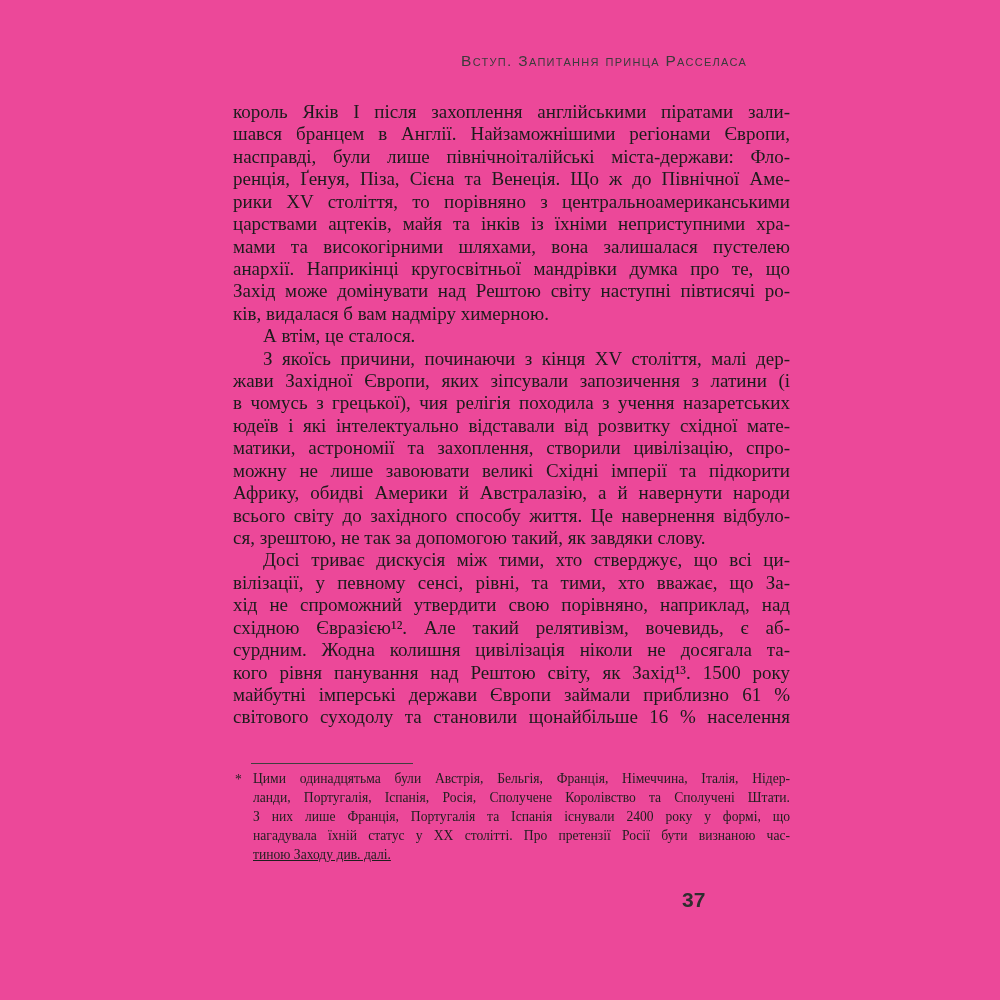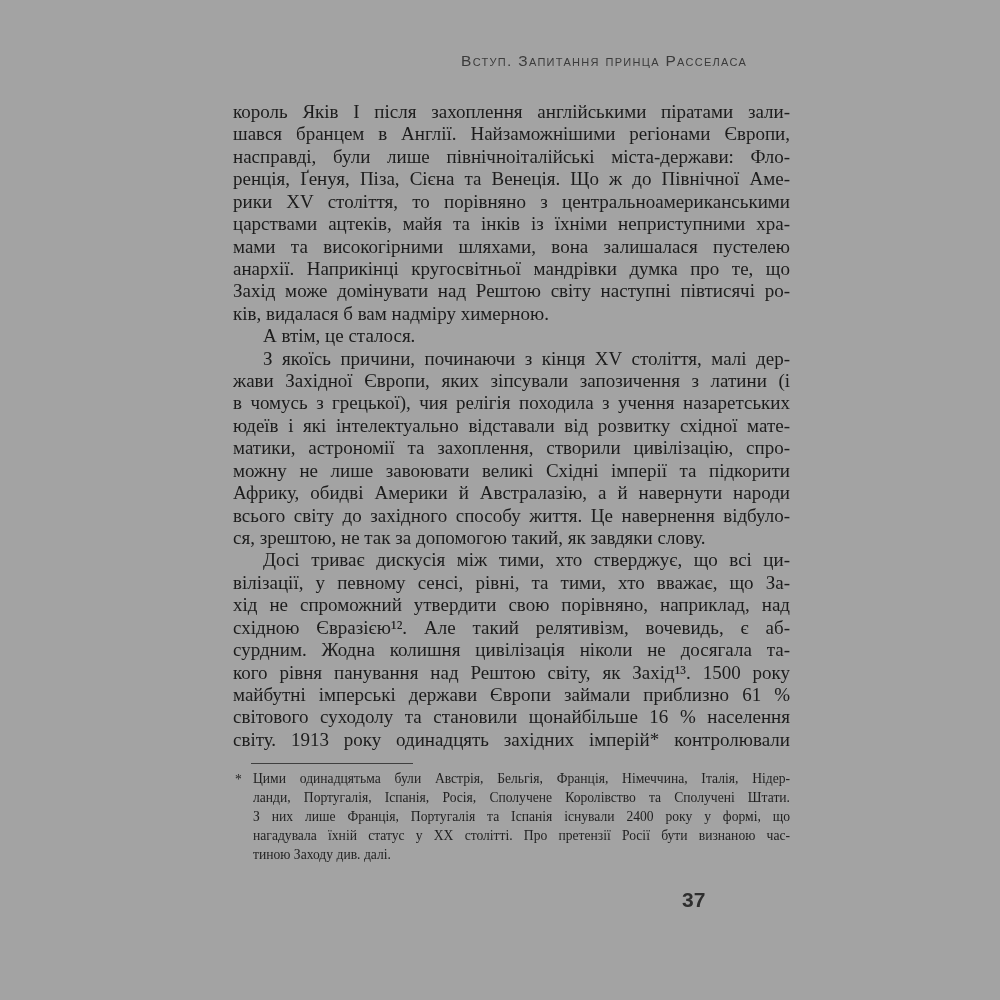--- a/index.html
+++ b/index.html
@@ -5,21 +5,21 @@
   html, body {
     margin: 0;
     padding: 0;
     background: #ffffff;
   }
   .page {
     position: absolute;
     top: 0; left: 0;
     width: 1000px;
     height: 1000px;
-    background: #a3a3a3;
+    background: #ec4899;
     overflow: hidden;
   }
   .running-header {
     position: absolute;
     left: 461px;
     top: 52px;
     font-family: "Liberation Sans", sans-serif;
     font-size: 15.5px;
     font-variant: small-caps;
     letter-spacing: 1.3px;
@@ -63,21 +63,21 @@
   .fmarker {
     position: absolute;
     left: -2px;
     top: 1px;
   }
   .flines { margin-left: 16px; }
   .fline {
     text-align: justify;
     text-align-last: justify;
   }
-  .fline.end { text-align-last: left; }
+  .fline.end { text-align-last: left; text-decoration: underline; }
   .page-number {
     position: absolute;
     left: 682px;
     top: 888px;
     font-family: "Liberation Sans", sans-serif;
     font-size: 21px;
     color: #2e2e2e;
     font-weight: bold;
   }
 </style>
@@ -110,21 +110,20 @@
       <div class="line">всього світу до західного способу життя. Це навернення відбуло-</div>
       <div class="line end">ся, зрештою, не так за допомогою такий, як завдяки слову.</div>
       <div class="line indent">Досі триває дискусія між тими, хто стверджує, що всі ци-</div>
       <div class="line">вілізації, у певному сенсі, рівні, та тими, хто вважає, що За-</div>
       <div class="line">хід не спроможний утвердити свою порівняно, наприклад, над</div>
       <div class="line">східною Євразією¹². Але такий релятивізм, вочевидь, є аб-</div>
       <div class="line">сурдним. Жодна колишня цивілізація ніколи не досягала та-</div>
       <div class="line">кого рівня панування над Рештою світу, як Захід¹³. 1500 року</div>
       <div class="line">майбутні імперські держави Європи займали приблизно 61 %</div>
       <div class="line">світового суходолу та становили щонайбільше 16 % населення</div>
-      <div class="line">світу. 1913 року одинадцять західних імперій* контролювали</div>
     </div>
 
   <div class="footnote-rule"></div>
 
   <div class="footnote">
     <span class="fmarker">*</span>
     <div class="flines" id="footnote-lines">
         <div class="fline">Цими одинадцятьма були Австрія, Бельгія, Франція, Німеччина, Італія, Нідер-</div>
         <div class="fline">ланди, Португалія, Іспанія, Росія, Сполучене Королівство та Сполучені Штати.</div>
         <div class="fline">З них лише Франція, Португалія та Іспанія існували 2400 року у формі, що</div>

